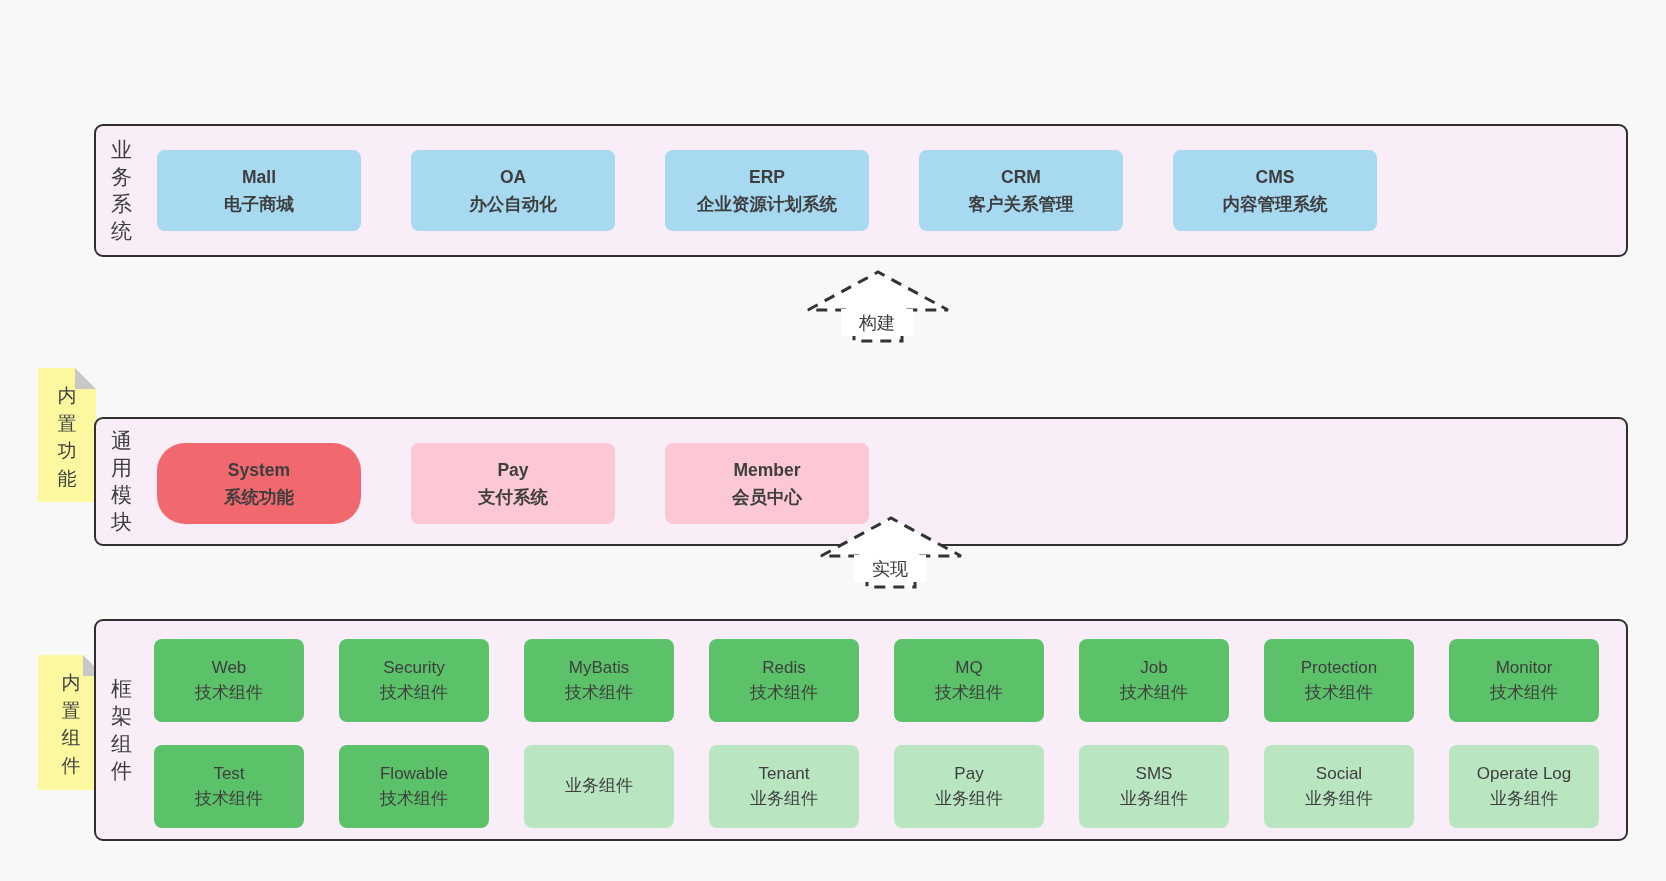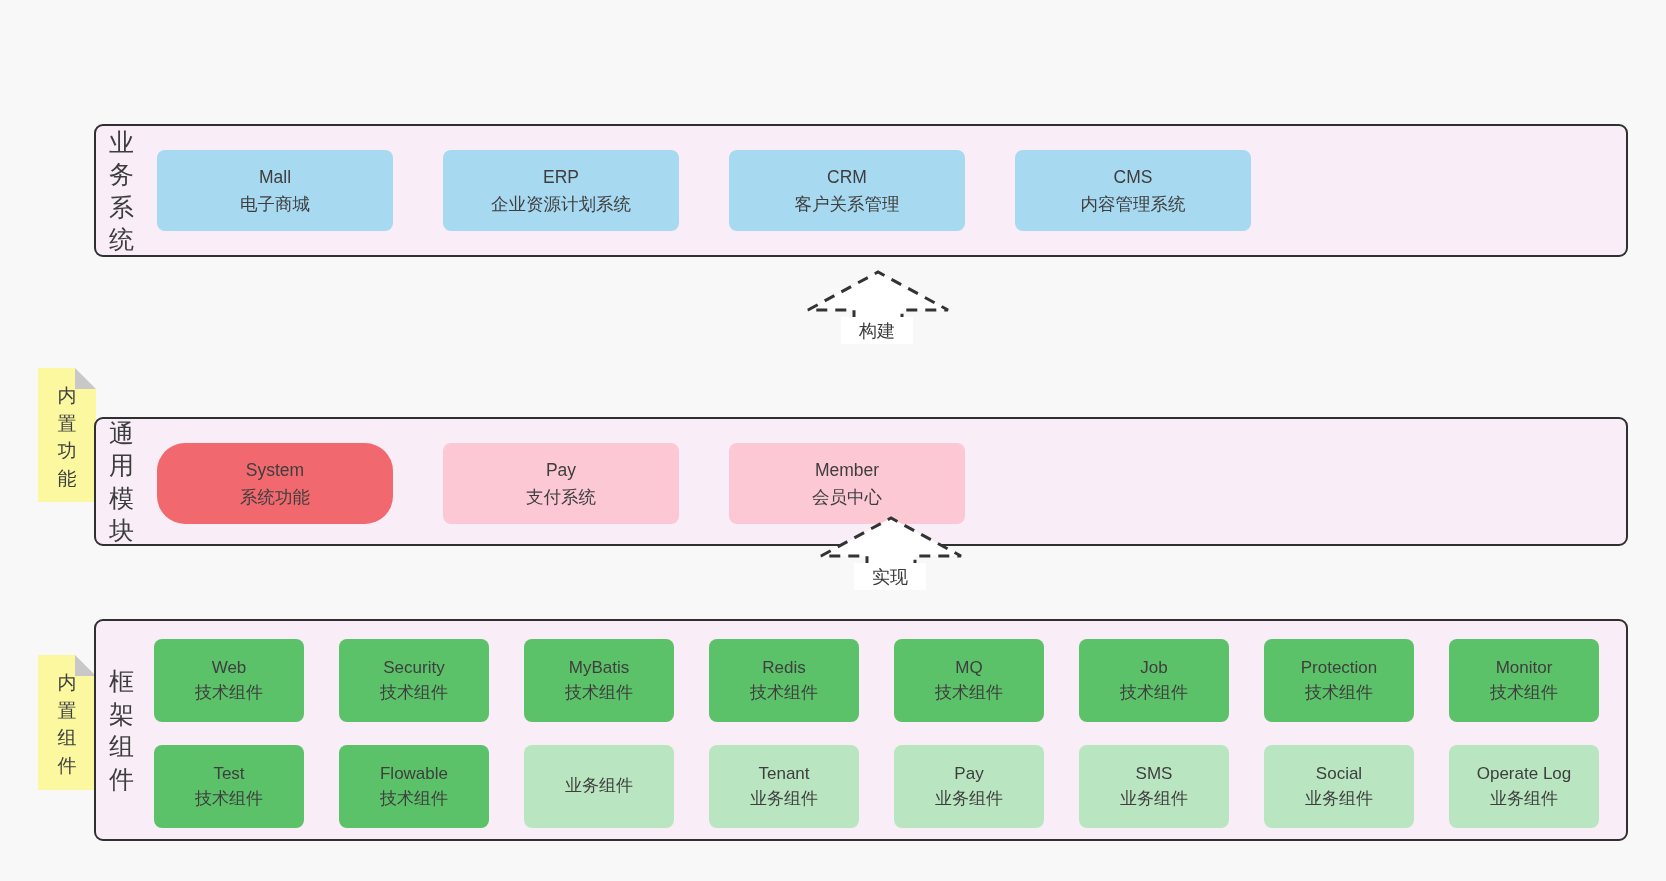--- a/index.html
+++ b/index.html
@@ -8,70 +8,70 @@
     background:#f8f8f8;
     font-family:"Liberation Sans","DejaVu Sans",sans-serif;
     color:#3e3e3e;
   }
   
   .note{
     position:absolute;left:38px;width:58px;background:#fbf8a0;
     z-index:1;
   }
   #note-mid{top:368px;height:134px;}
-  #note-bot{top:655px;height:135px;}
+  #note-bot{top:655px;height:135px;padding-left:8px;}
   .note .fold{
     position:absolute;top:0;right:0;width:0;height:0;
     border-top:21px solid #f8f8f8;border-left:21px solid #c8c8c8;
   }
   .note .note-text{
     position:absolute;left:50%;top:14px;transform:translateX(-50%);
     width:22px;font-size:19px;line-height:1.45;word-break:break-all;
     text-align:center;color:#3e3e3e;
   }
   
   .layer{
     position:absolute;left:94px;width:1534px;box-sizing:border-box;
     background:#f9eef8;border:2px solid #303030;border-radius:9px;
     z-index:2;
   }
   #layer-1{top:124px;height:133px;}
   #layer-2{top:373px;height:129px;margin-top:44px;}
   #layer-3{top:619px;height:222px;}
   .layer-label{
     position:absolute;left:13px;top:50%;transform:translateY(-50%);
-    width:23px;font-size:25px;line-height:1.3;word-break:break-all;
-    text-align:left;color:#3d3d3d;
+    width:23px;font-size:21px;line-height:1.3;word-break:break-all;
+    text-align:right;color:#3d3d3d;
   }
   
   .row{position:absolute;display:flex;}
   .row-wide{left:61px;top:24px;gap:50px;}
   .row-a{left:58px;top:18px;gap:35px;}
   .row-b{left:58px;top:124px;gap:35px;}
   .box{
     box-sizing:border-box;display:flex;flex-direction:column;
     justify-content:center;align-items:center;text-align:center;
     border-radius:8px;font-size:17.5px;line-height:1.5;color:#3e3e3e;
     padding:0 14px;
   }
-  .box-wide{width:236px;height:81px;}
+  .box-wide{width:204px;height:81px;font-weight:bold;}
   .box-small{width:150px;height:83px;font-size:17px;line-height:1.45;}
   .blue{background:#a7d9f1;}
   .red{background:#f1696e;border-radius:28px;}
   .pink{background:#fbc8d3;}
   .green{background:#5cc269;}
   .lgreen{background:#b9e6c1;}
   
   .arrow{position:absolute;z-index:3;}
   #arrow-1{left:804px;top:268px;}
   #arrow-2{left:817px;top:514px;}
   .arrow-label{
     position:absolute;z-index:4;background:#ffffff;
     display:flex;align-items:center;justify-content:center;
-    font-size:18px;color:#3b3b3b;margin-top:8px;
+    font-size:18px;color:#3b3b3b;
   }
   #arrow-1-label{left:841px;top:309px;width:72px;height:27px;}
   #arrow-2-label{left:854px;top:555px;width:72px;height:27px;}
 </style>
 </head>
 <body>
 
 <div class="note" id="note-mid">
   <div class="fold"></div>
   <div class="note-text">内置功能</div>
@@ -82,20 +82,24 @@
 </div>
 
 <section class="layer" id="layer-1">
   <div class="layer-label">业务系统</div>
   <div class="row row-wide">
     <div class="box box-wide blue">
       <div>Mall</div>
       <div>电子商城</div>
     </div>
     <div class="box box-wide blue">
+      <div>OA</div>
+      <div>办公自动化</div>
+    </div>
+    <div class="box box-wide blue">
       <div>ERP</div>
       <div>企业资源计划系统</div>
     </div>
     <div class="box box-wide blue">
       <div>CRM</div>
       <div>客户关系管理</div>
     </div>
     <div class="box box-wide blue">
       <div>CMS</div>
       <div>内容管理系统</div>

